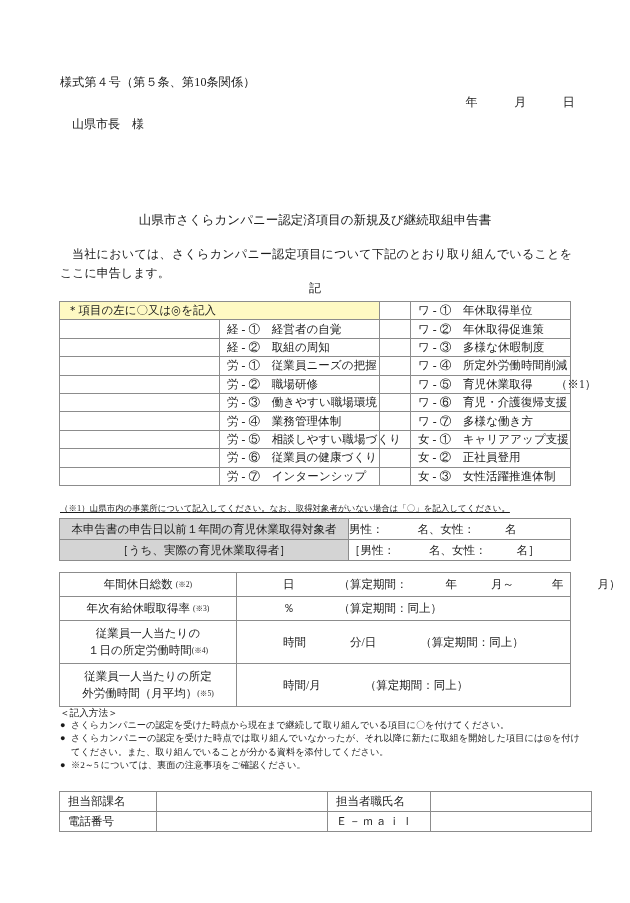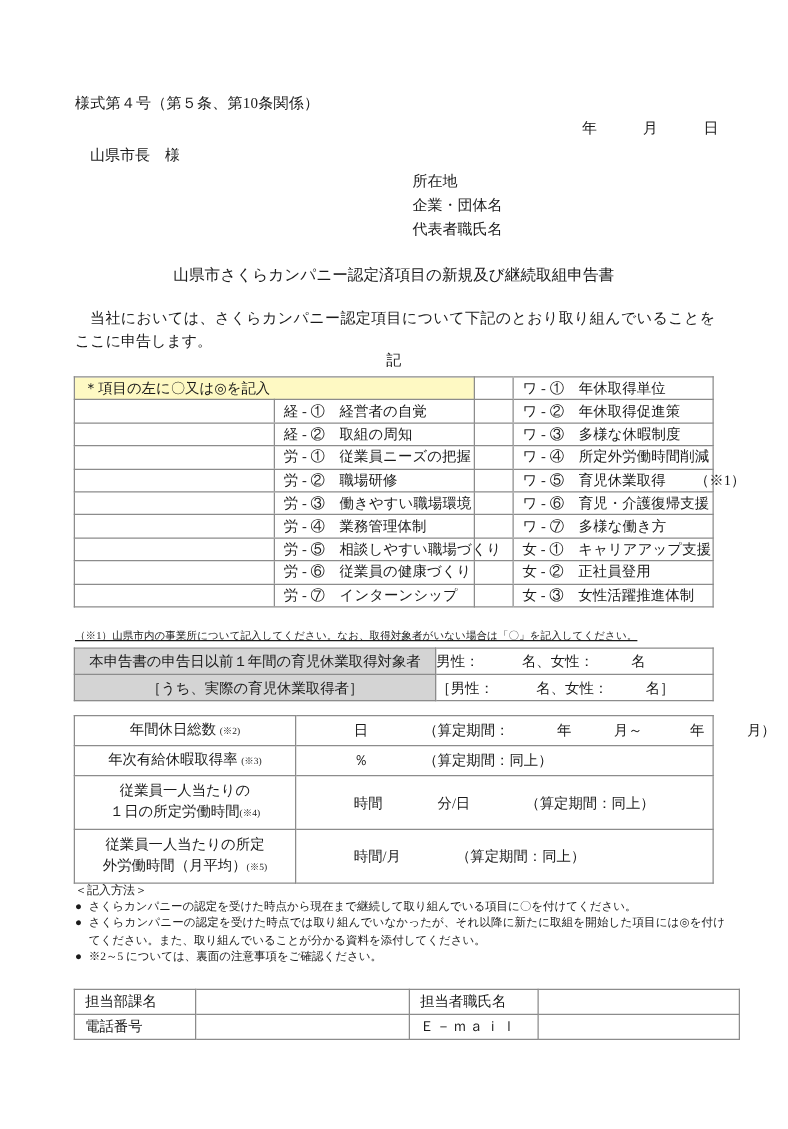--- a/index.html
+++ b/index.html
@@ -230,25 +230,20 @@
   <div class="date-line">
     <span>年</span>
     <span style="display:inline-block;width:30px"></span>
     <span>月</span>
     <span style="display:inline-block;width:30px"></span>
     <span>日</span>
   </div>
 
   <div class="addressee">山県市長　様</div>
 
-  <div class="applicant-block">
-    <div>所在地</div>
-    <div>企業・団体名</div>
-    <div>代表者職氏名</div>
-  </div>
 
   <div class="doc-title">山県市さくらカンパニー認定済項目の新規及び継続取組申告書</div>
 
   <div class="intro">
     <p>当社においては、さくらカンパニー認定項目について下記のとおり取り組んでいることをここに申告します。</p>
   </div>
 
   <div class="ki">記</div>
 
   <table class="checklist">

